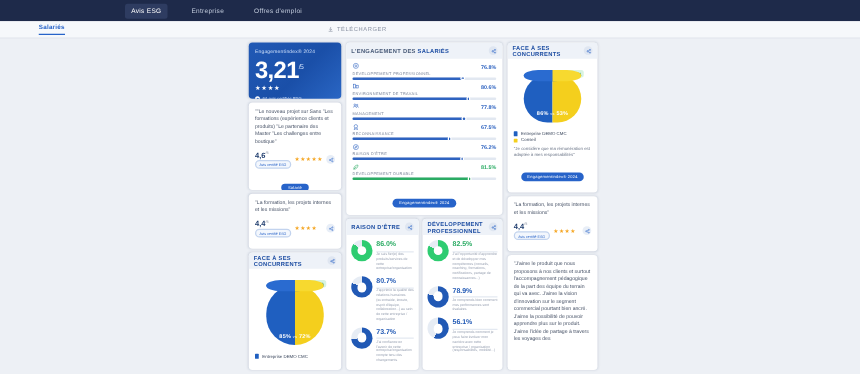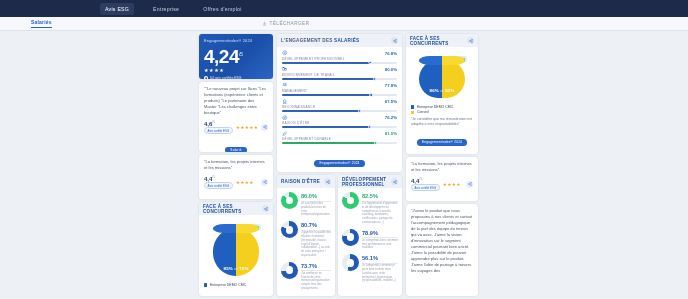--- a/index.html
+++ b/index.html
@@ -182,21 +182,21 @@
       <span>TÉLÉCHARGER</span>
     </div>
   </div>
 
   <div class="canvas">
     <div class="board">
 
       <div class="card hero" style="left:0;top:0;width:74px;height:45px;">
         <div class="hero-label">Engagementindex® 2024</div>
         <div class="hero-score">
-          <span>4,24</span><sup>/5</sup>
+          <span>3,21</span><sup>/5</sup>
         </div>
         <div class="stars">★★★★</div>
         <div class="hero-foot">
           <span class="dot">
             <svg viewBox="0 0 16 16" fill="#2159b5">
                 <path d="M8 1l2 2 3-.3-.3 3 2 2-2 2 .3 3-3-.3-2 2-2-2-3 .3.3-3-2-2 2-2L3 .7 6 1z"></path>
               </svg>
           </span>
           <span>64 avis certifiés ESG</span>
         </div>

